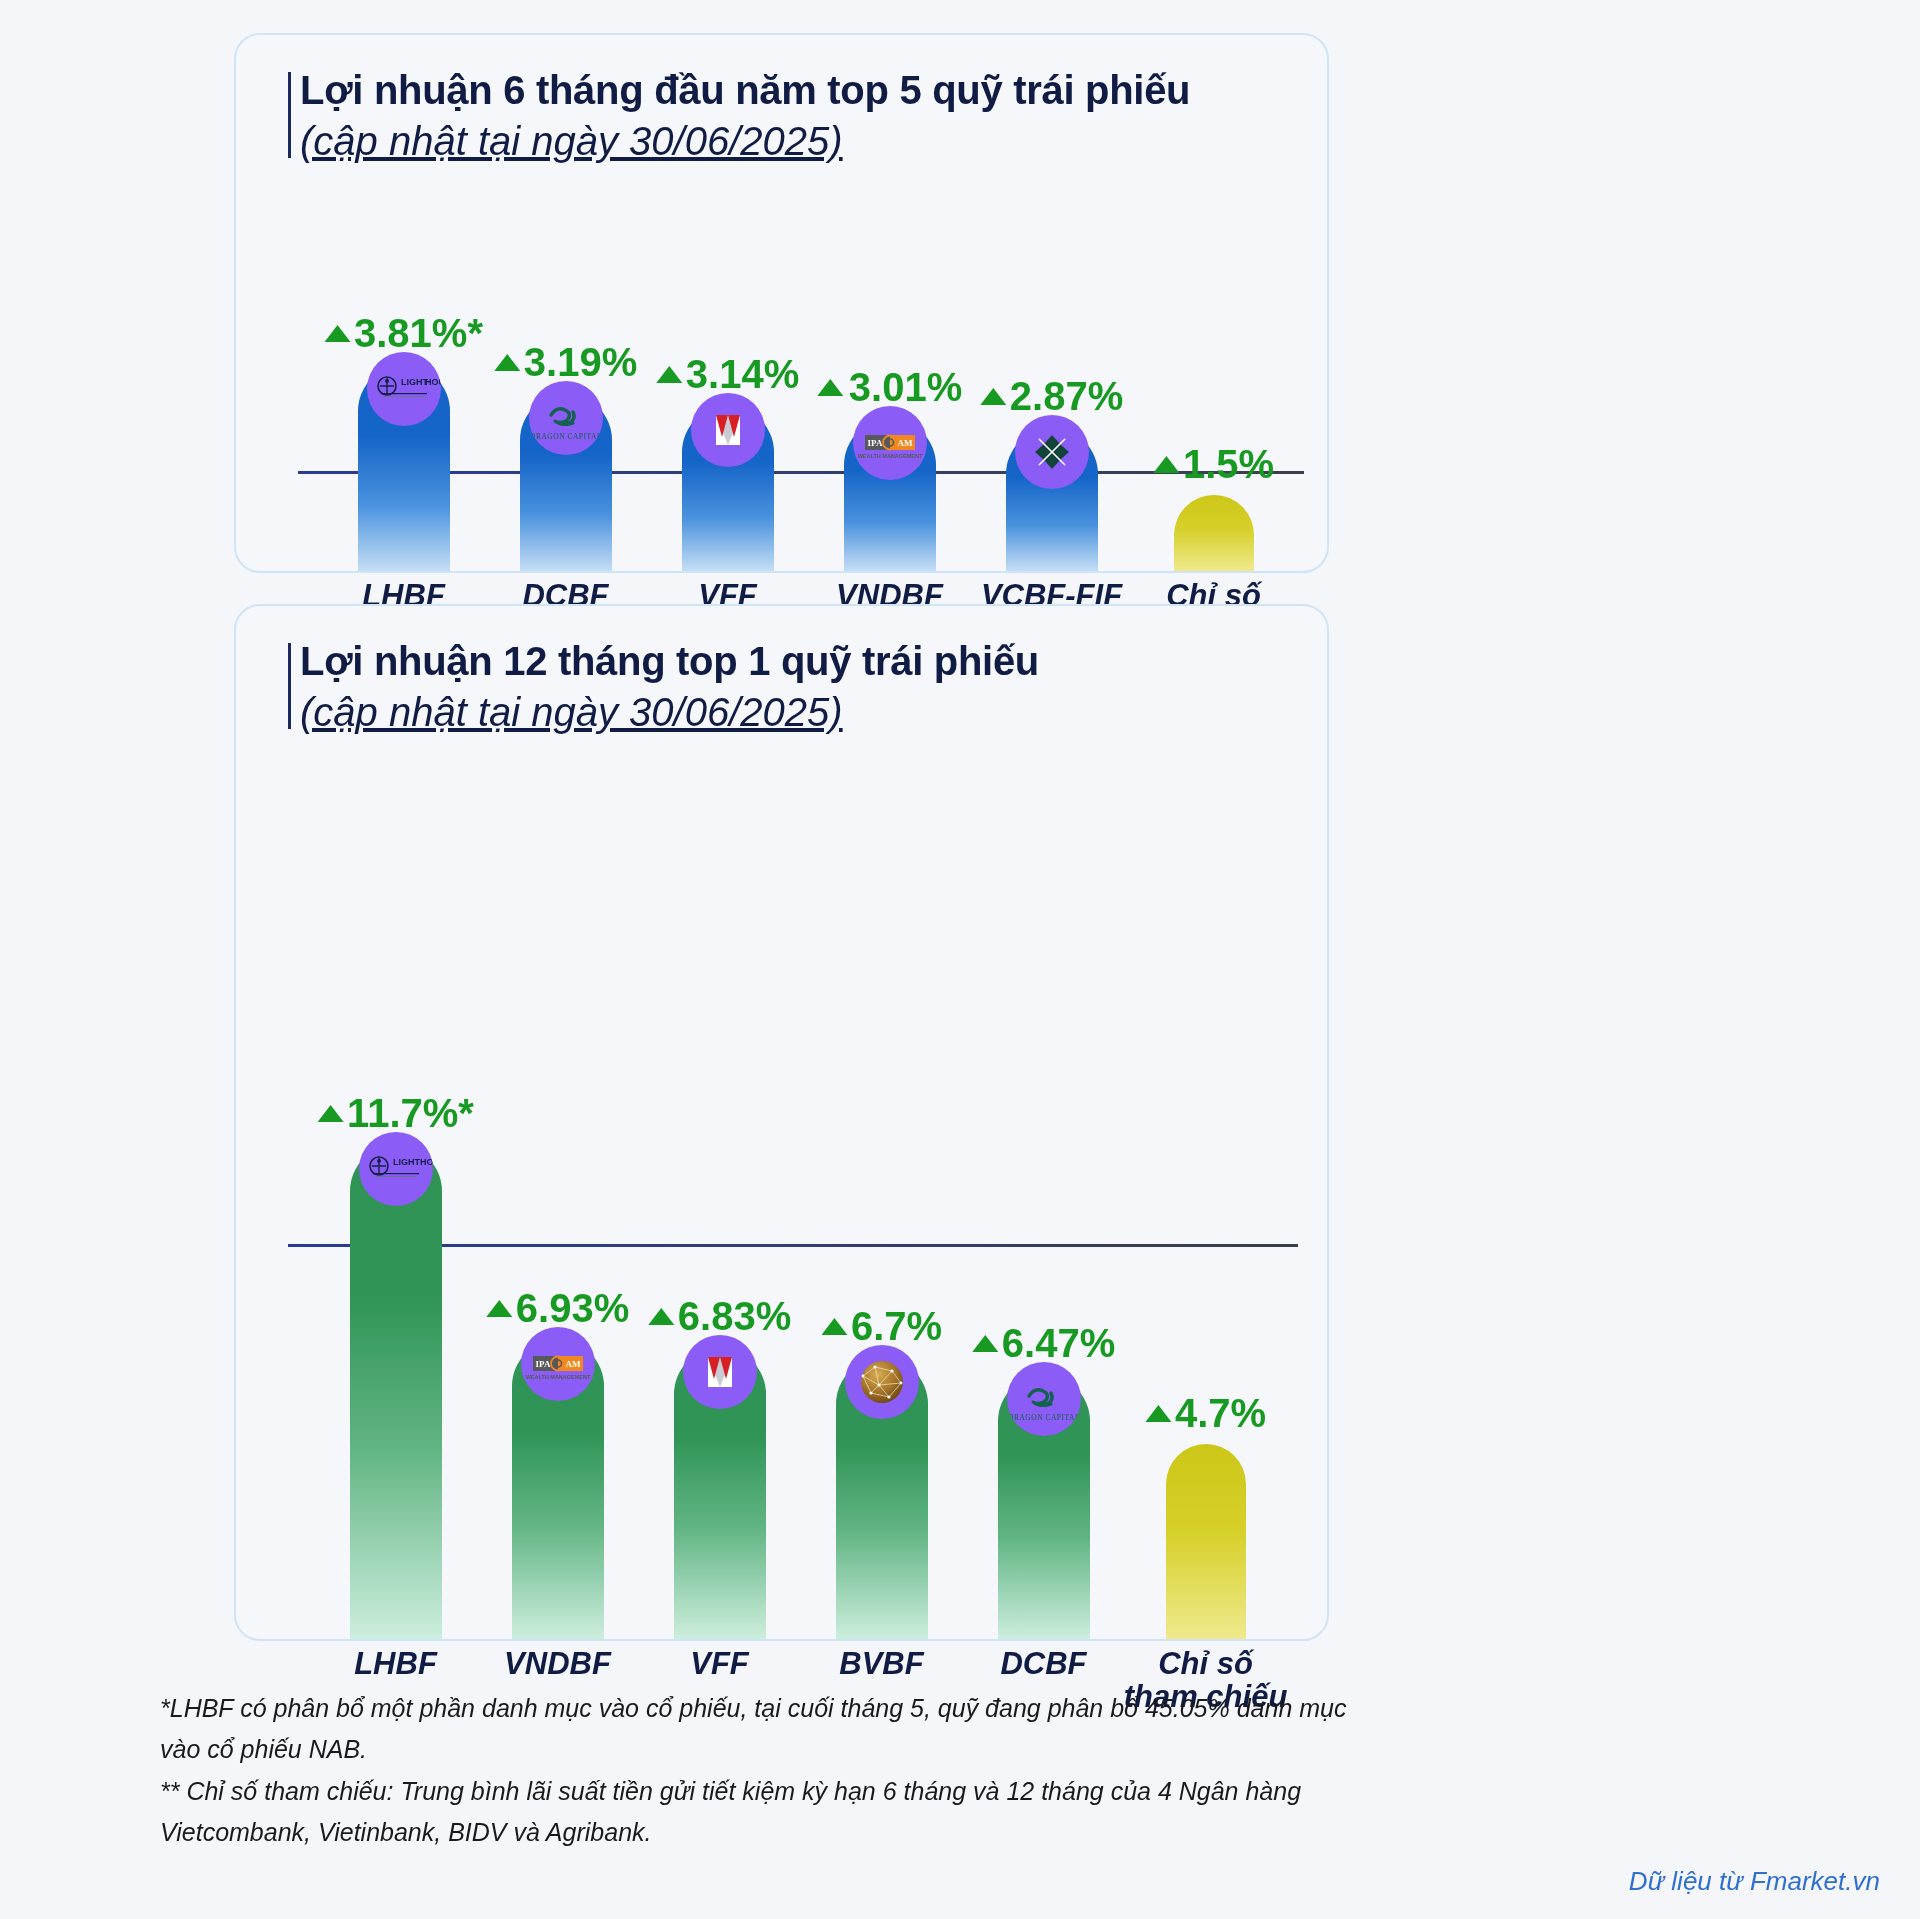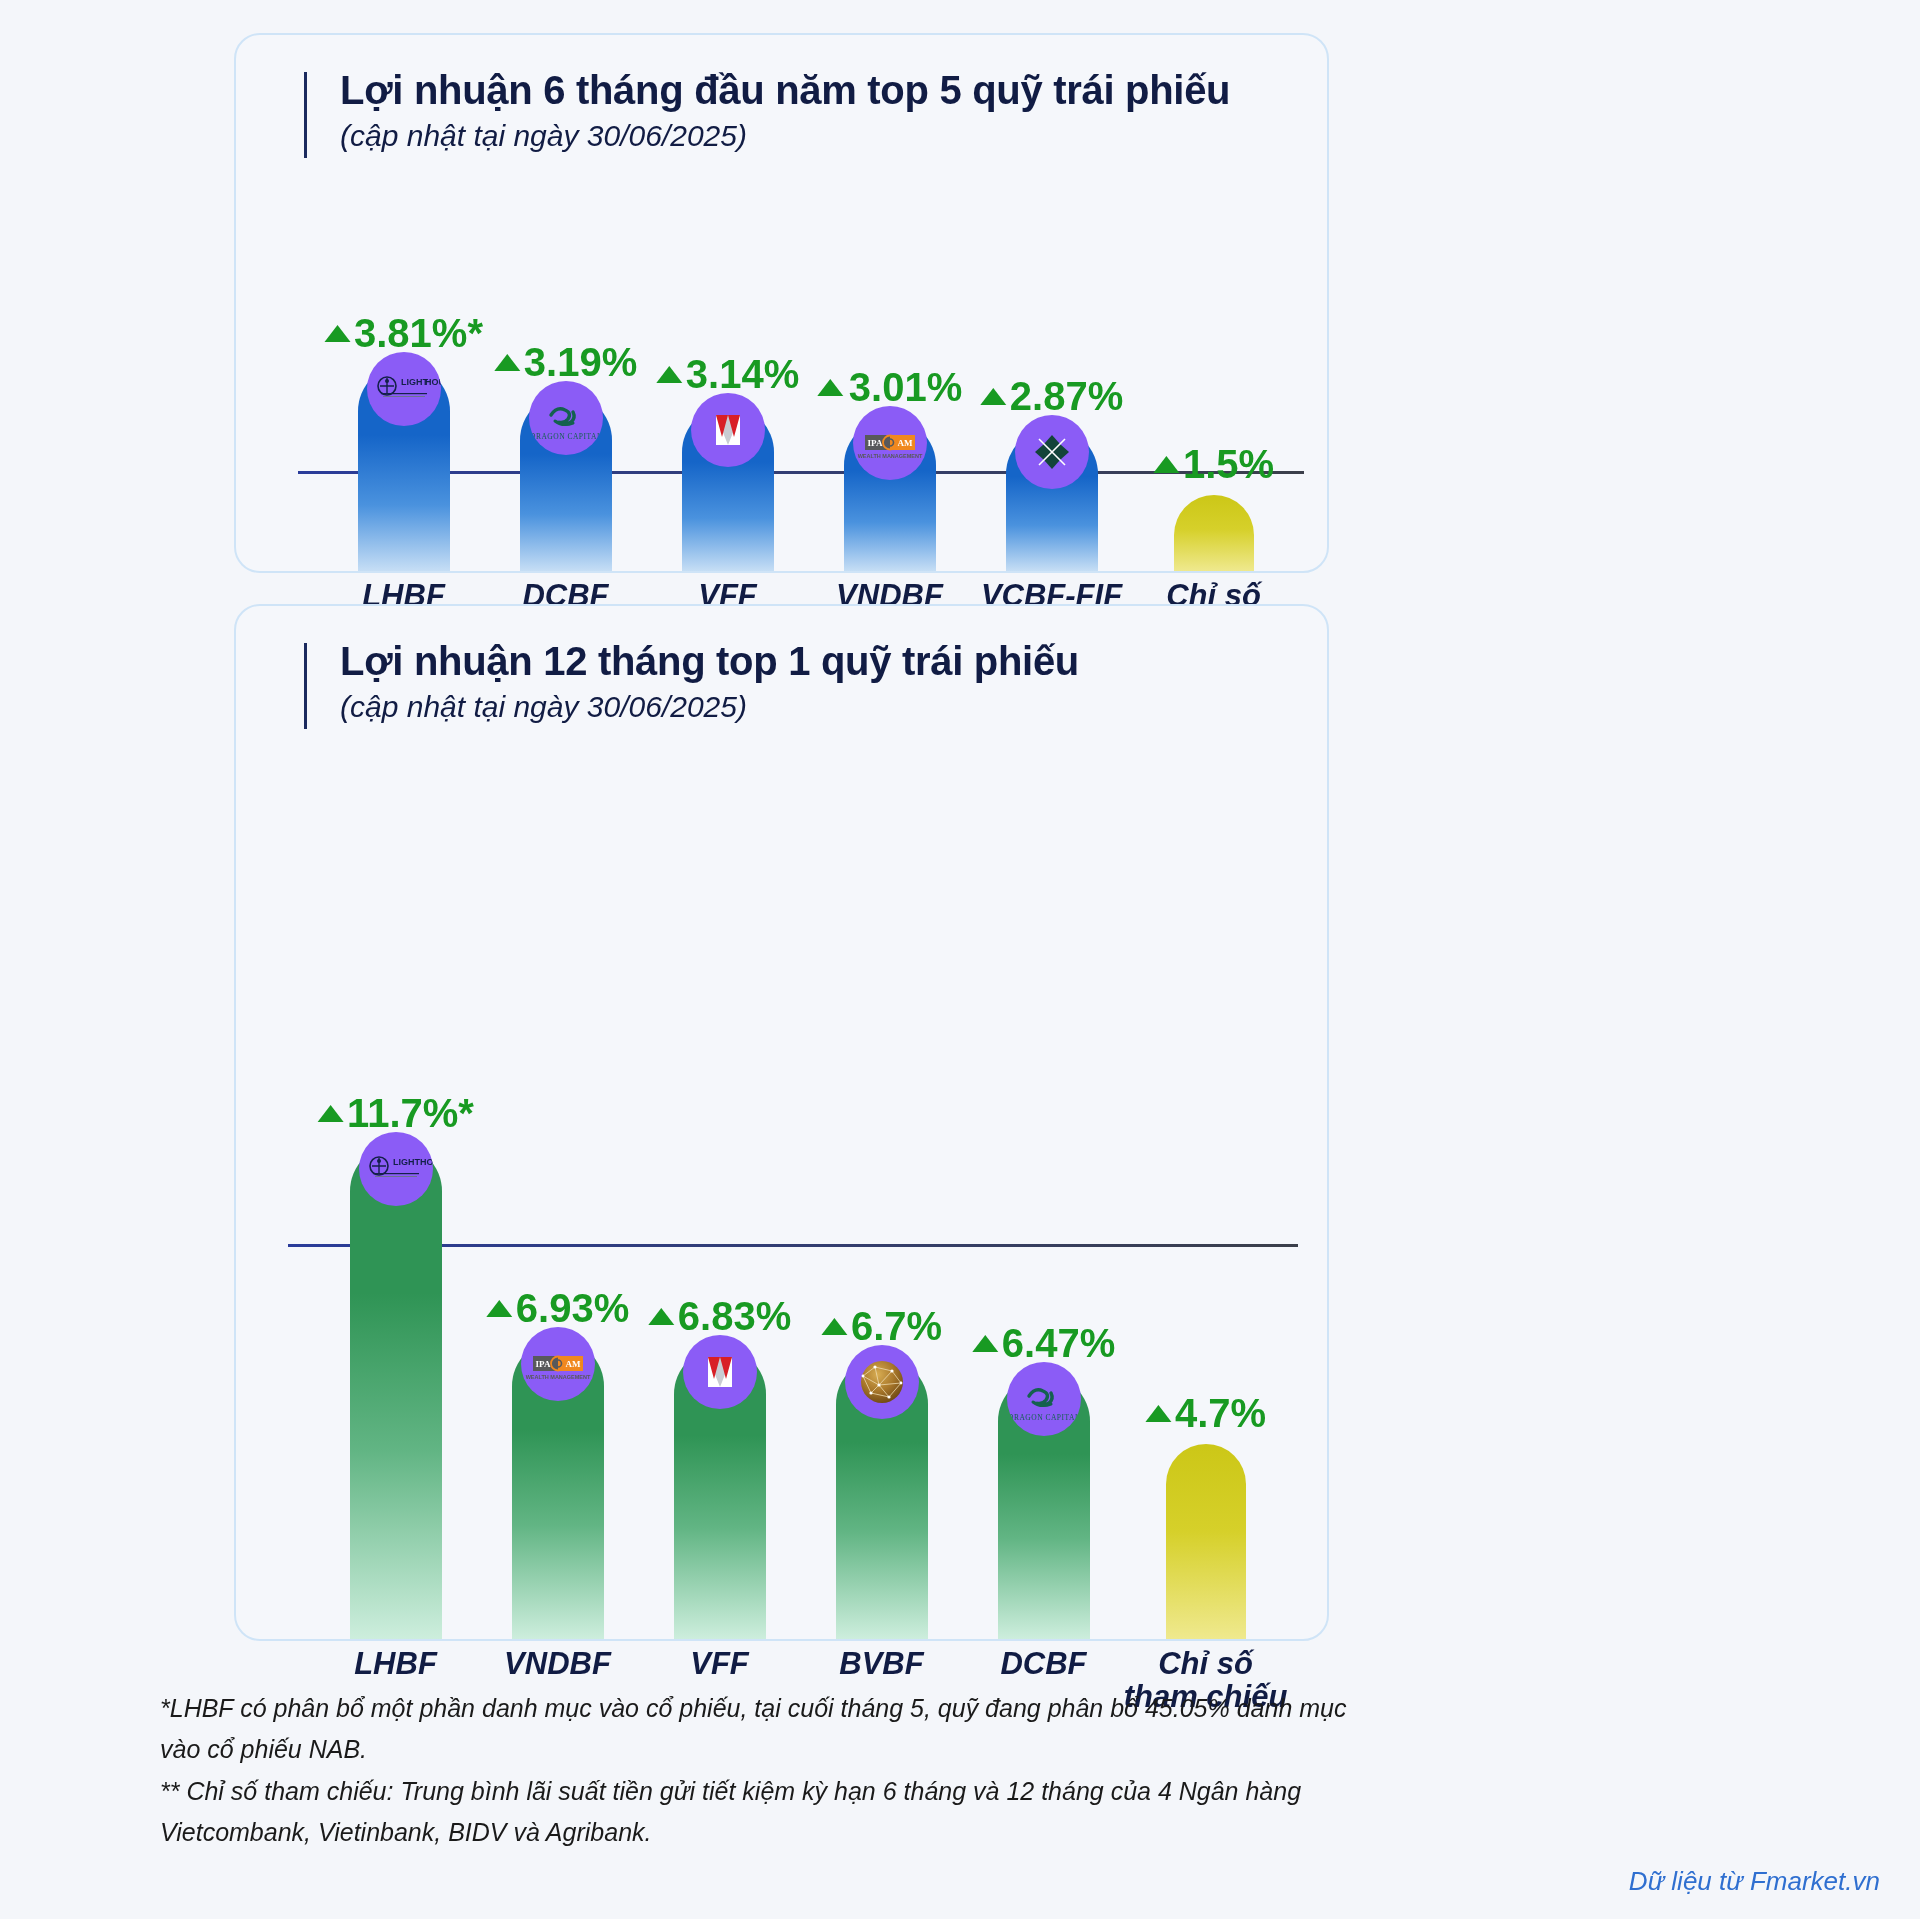--- a/index.html
+++ b/index.html
@@ -16,41 +16,42 @@
   .card {
     position: absolute;
     background: #f5f7fb;
     border: 2px solid #cfe4f7;
     border-radius: 26px;
   }
 
   #card-six  { left: 234px; top: 33px;  width: 1095px; height: 540px; }
   #card-twelve { left: 234px; top: 604px; width: 1095px; height: 1037px; }
 
-  .card-header { position: absolute; left: 68px; top: 33px; padding-left: 36px; }
+  .card-header { position: absolute; left: 52px; top: 33px; padding-left: 12px; }
   .card-header::before {
     content: "";
     position: absolute;
     left: 0; top: 4px;
     width: 3px; height: 86px;
     background: #1b2a5e;
   }
   .card-title {
     font-size: 40px;
     font-weight: 700;
     color: #111c44;
     letter-spacing: -0.3px;
     white-space: nowrap;
   }
   .card-subtitle {
     margin-top: 6px;
-    font-size: 30px;
+    font-size: 40px;
     font-style: italic;
     color: #111c44;
     white-space: nowrap;
+    text-decoration: underline;
   }
 
   .plot { position: absolute; left: 0; top: 0; width: 100%; height: 100%; }
 
   .axis-line {
     position: absolute;
     height: 3px;
     background: linear-gradient(to right, #2a3c9a, #3b3f4a);
   }
 

